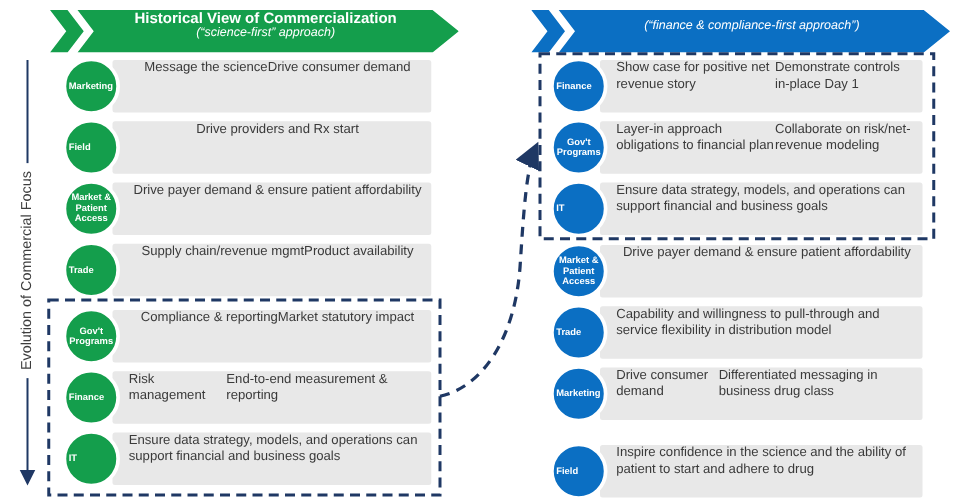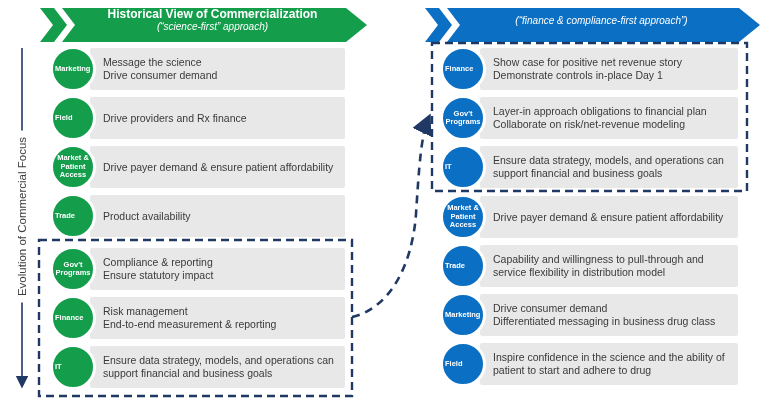--- a/index.html
+++ b/index.html
@@ -23,21 +23,21 @@
     display:flex;flex-direction:column;align-items:center;justify-content:center;color:#fff;
   }
   .banner .btitle{font-weight:bold;font-size:12px;line-height:13px;white-space:nowrap;}
   .banner .bsub{font-style:italic;font-size:10px;line-height:11px;white-space:nowrap;}
   .banner-left{left:40px;width:327px;}
   .banner-right{left:425px;width:335px;}
   
   .row{position:absolute;height:42px;z-index:2;}
   .row .bar{
     position:absolute;left:40px;top:0;height:42px;background:#e8e8e8;border-radius:2px;
-    display:flex;flex-direction:column;justify-content:center;
+    display:flex;flex-direction:row;justify-content:center;
     padding-left:13px;padding-right:4px;box-sizing:border-box;
   }
   .row .bar div{font-size:10.5px;line-height:13px;color:#3a3a3a;}
   .badge{
     position:absolute;left:0;top:-2px;width:46px;height:46px;border-radius:50%;
     border:3px solid #fff;box-sizing:border-box;z-index:2;
     display:flex;align-items:center;justify-content:flex-start;text-align:center;
     color:#fff;font-weight:bold;font-size:7.5px;line-height:8.5px;padding:2px;
   }
   .l-row{left:50px;width:295px;}
@@ -95,46 +95,47 @@
     <div class="bar">
       <div>Message the science</div>
       <div>Drive consumer demand</div>
     </div>
     <div class="badge">
         <span>Marketing</span>
       </div>
   </div>
   <div class="row l-row" style="top:97px">
     <div class="bar">
-      <div>Drive providers and Rx finance</div>
+      <div>Drive providers and Rx start</div>
     </div>
     <div class="badge">
         <span>Field</span>
       </div>
   </div>
   <div class="row l-row" style="top:146px">
     <div class="bar">
       <div>Drive payer demand &amp; ensure patient affordability</div>
     </div>
     <div class="badge">
         <span>Market &amp; Patient Access</span>
       </div>
   </div>
   <div class="row l-row" style="top:195px">
     <div class="bar">
+      <div>Supply chain/revenue mgmt</div>
       <div>Product availability</div>
     </div>
     <div class="badge">
         <span>Trade</span>
       </div>
   </div>
   <div class="row l-row" style="top:248px">
     <div class="bar">
       <div>Compliance &amp; reporting</div>
-      <div>Ensure statutory impact</div>
+      <div>Market statutory impact</div>
     </div>
     <div class="badge">
         <span>Gov't Programs</span>
       </div>
   </div>
   <div class="row l-row" style="top:297px">
     <div class="bar">
       <div>Risk management</div>
       <div>End-to-end measurement &amp; reporting</div>
     </div>
@@ -195,21 +196,21 @@
   </div>
   <div class="row r-row" style="top:294px">
     <div class="bar">
       <div>Drive consumer demand</div>
       <div>Differentiated messaging in business drug class</div>
     </div>
     <div class="badge">
         <span>Marketing</span>
       </div>
   </div>
-  <div class="row r-row" style="top:343px">
+  <div class="row r-row" style="top:356px">
     <div class="bar">
       <div>Inspire confidence in the science and the ability of patient to start and adhere to drug</div>
     </div>
     <div class="badge">
         <span>Field</span>
       </div>
   </div>
 
 </div>
 

